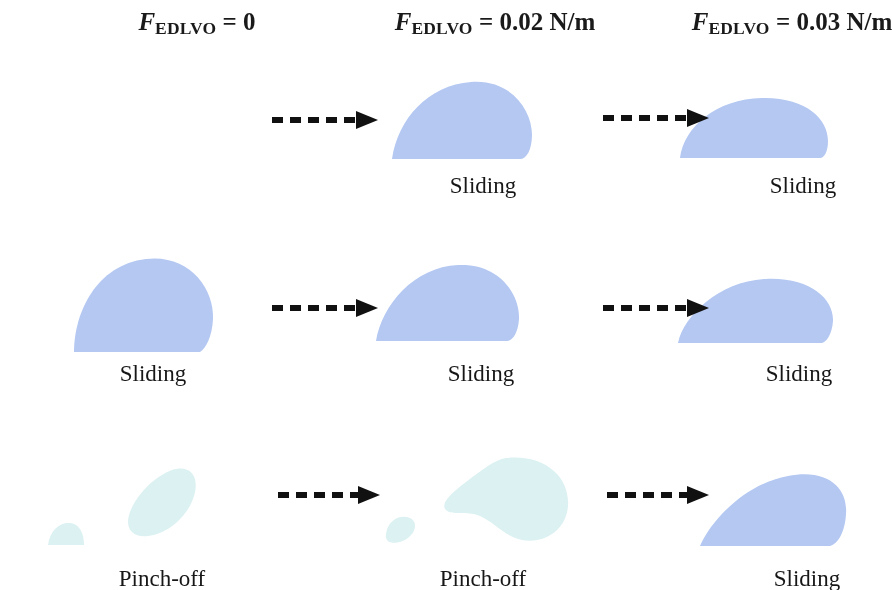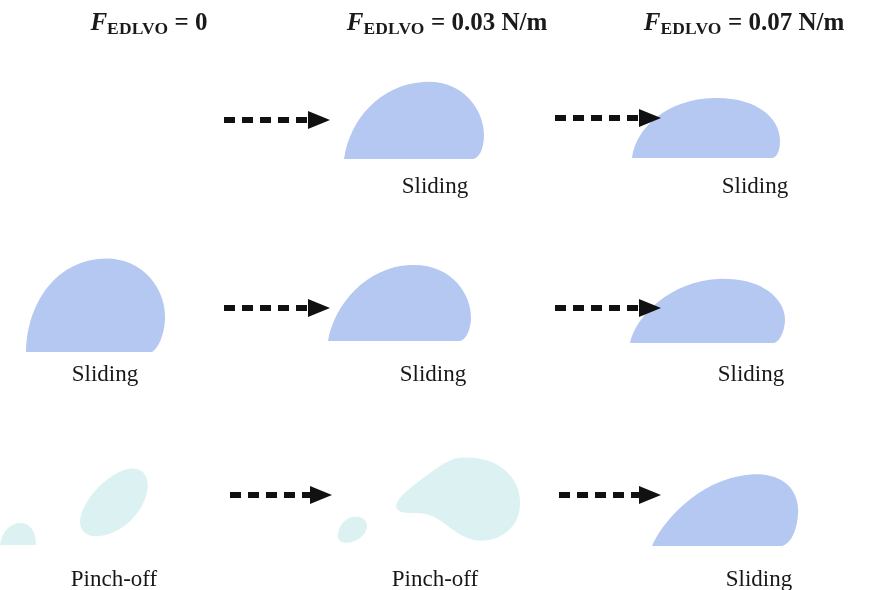--- a/index.html
+++ b/index.html
@@ -13,20 +13,21 @@
     font-family: "Liberation Serif", "DejaVu Serif", serif;
     color: #1a1a1a;
     overflow: hidden;
     position: relative;
   }
 
   #figure {
     position: relative;
     width: 732px;
     height: 590px;
+    margin-left: 48px;
   }
 
   
   .col-header {
     position: absolute;
     top: 8px;
     text-align: center;
     font-family: "Liberation Serif", "DejaVu Serif", serif;
     font-size: 25px;
     font-weight: bold;
@@ -122,24 +123,24 @@
 </style>
 </head>
 <body>
 
 <div id="figure">
 
   <div class="col-header" id="header-col-0">
     <span class="sym">F</span><span class="sub">EDLVO</span><span class="rest"> = 0</span>
   </div>
   <div class="col-header" id="header-col-1">
+    <span class="sym">F</span><span class="sub">EDLVO</span><span class="rest"> = 0.02 N/m</span>
+  </div>
+  <div class="col-header" id="header-col-2">
     <span class="sym">F</span><span class="sub">EDLVO</span><span class="rest"> = 0.03 N/m</span>
-  </div>
-  <div class="col-header" id="header-col-2">
-    <span class="sym">F</span><span class="sub">EDLVO</span><span class="rest"> = 0.07 N/m</span>
   </div>
 
 
   <div class="cell row-0 c-1">
     <div class="shape-box">
       <svg viewBox="0 0 298 118" xmlns="http://www.w3.org/2000/svg" aria-hidden="true">
         <path d="M46,104 C52,64 82,30 125,27 C165,24 186,55 186,80 C186,95 180,104 175,104 Z" fill="#B4C8F2"></path>
       </svg>
     </div>
     <div class="state-label" id="label-r0c1">Sliding</div>

